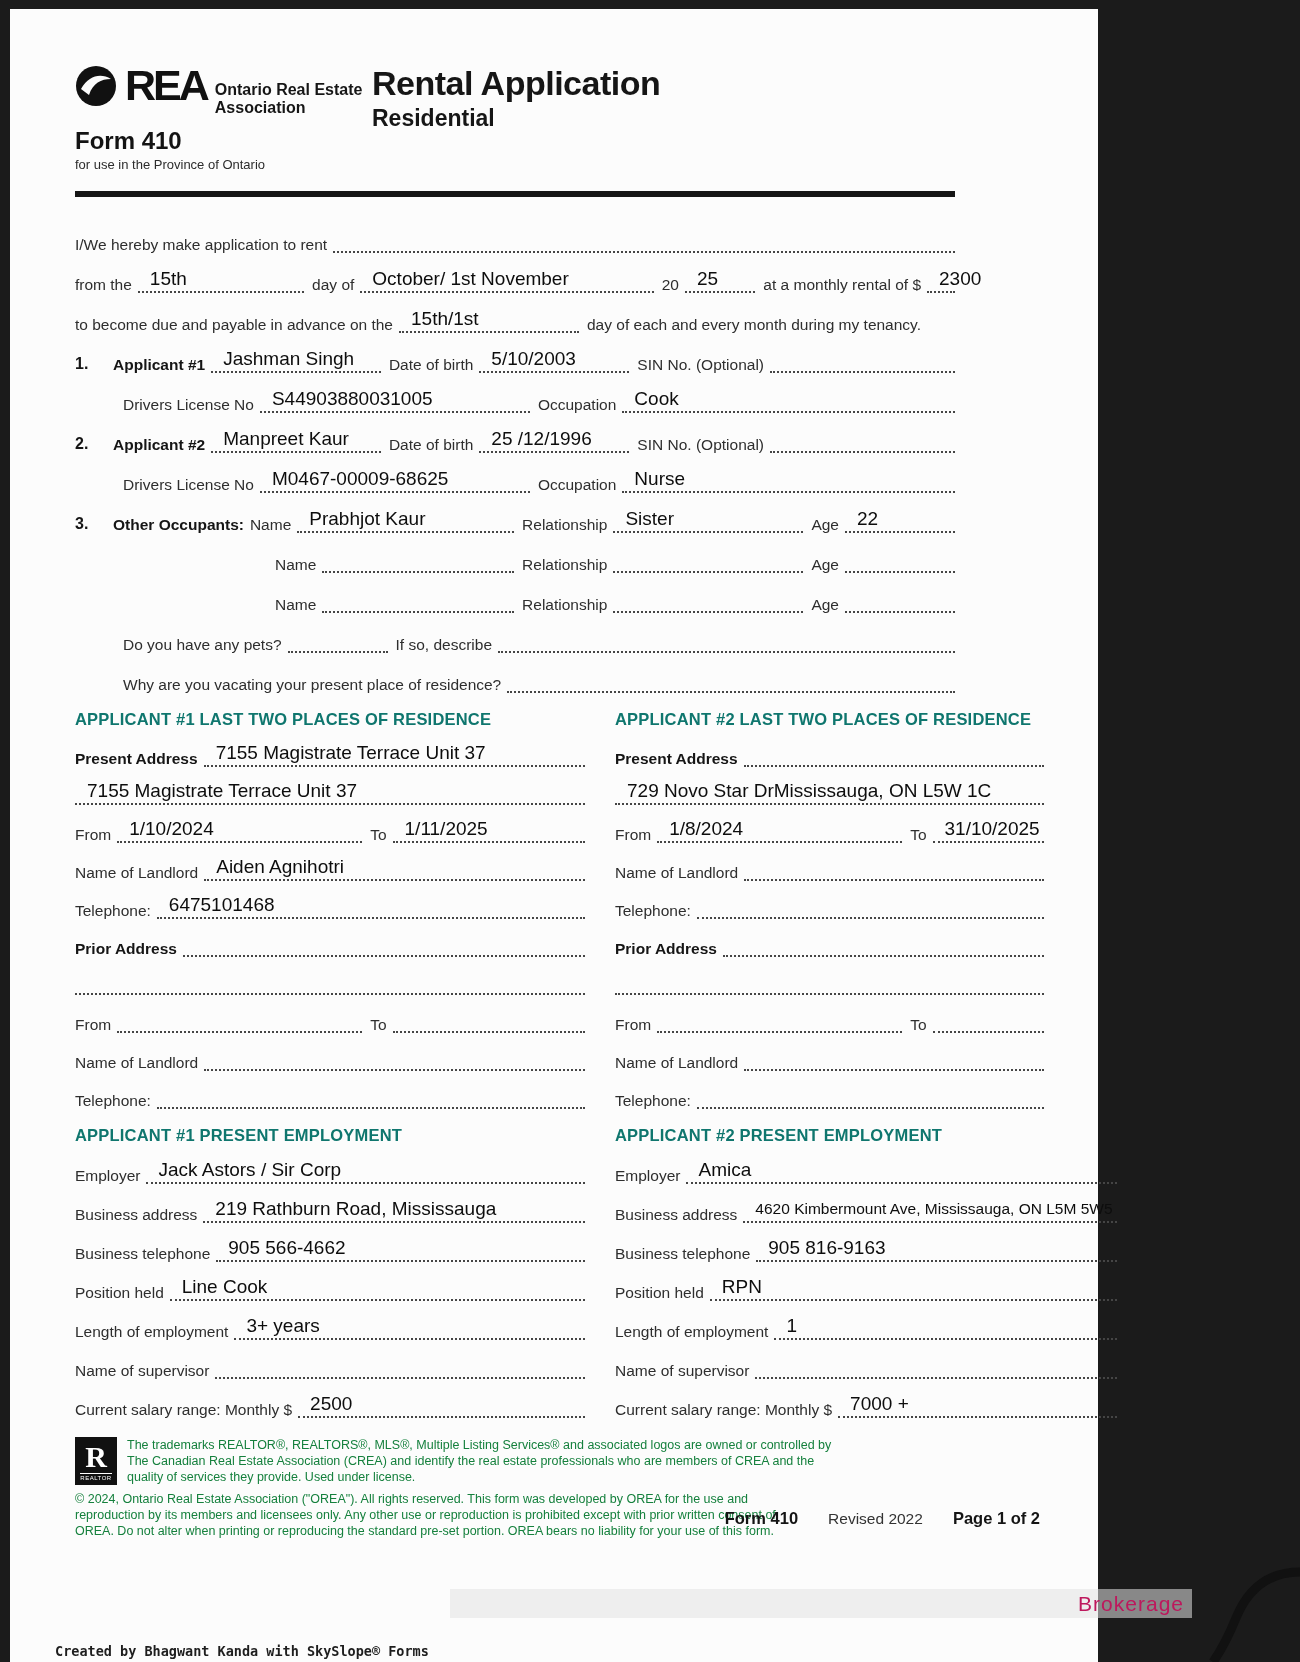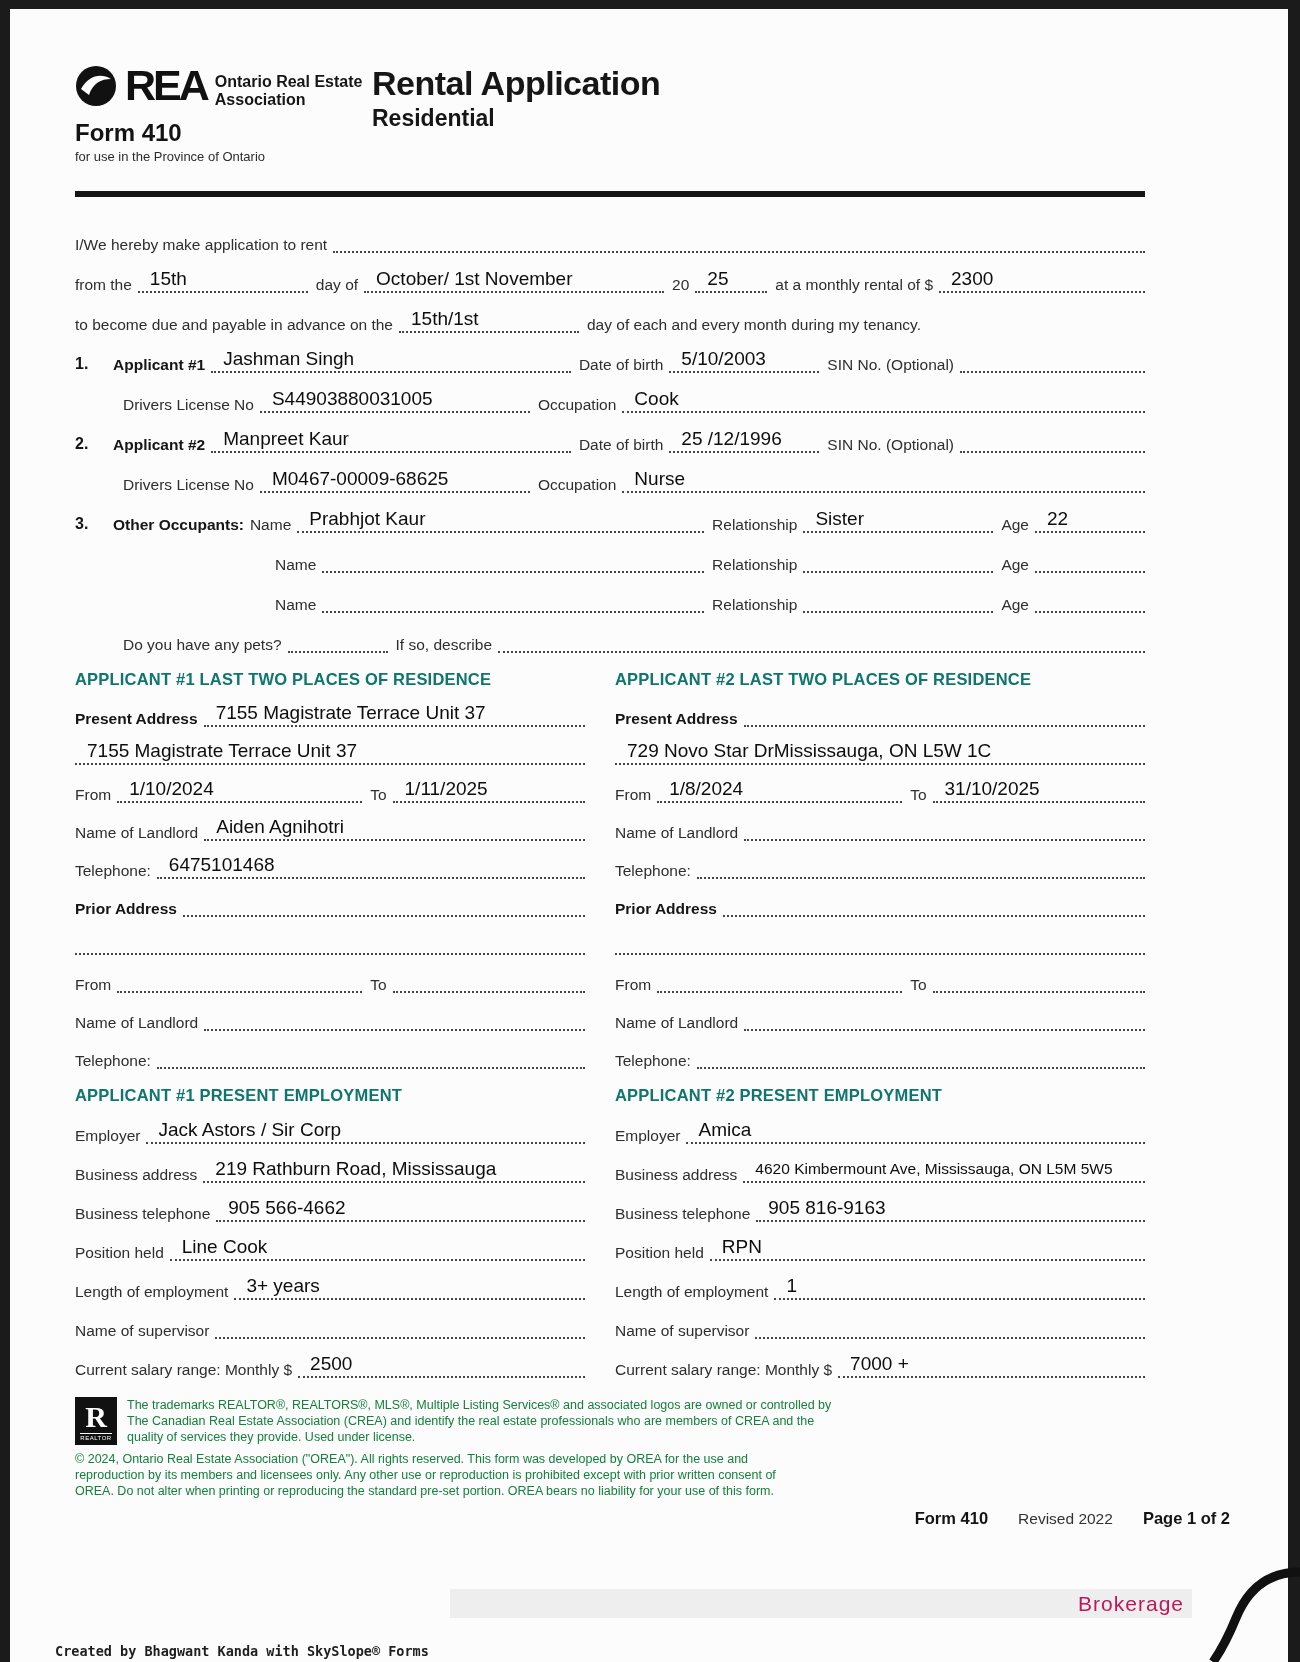--- a/index.html
+++ b/index.html
@@ -3,30 +3,30 @@
 <meta charset="utf-8">
 <style>
   html,body{margin:0;padding:0;}
   body{
     width:1300px;height:1662px;position:relative;
     background:#1b1b1b;
     font-family:"Liberation Sans", sans-serif;
     overflow:hidden;
   }
   .page{
-    position:absolute;left:10px;top:9px;width:1278px;height:1653px;
+    position:absolute;left:10px;top:9px;width:1088px;height:1653px;
     background:#fcfcfc;color:#1f1f1f;
   }
   .content{padding:0 143px 0 65px;}
   
   .header{position:relative;margin-top:56px;height:118px;}
   .logo-row{display:flex;align-items:flex-start;gap:8px;}
   .orea-mark{display:flex;align-items:center;}
   .orea-rea{font-weight:bold;font-size:43px;letter-spacing:-3px;line-height:40px;color:#111;}
-  .logo-caption{font-weight:bold;font-size:16px;line-height:18px;color:#161616;margin-top:8px;}
+  .logo-caption{font-weight:bold;font-size:16px;line-height:18px;color:#161616;margin-top:16px;}
   .form-no{font-weight:bold;font-size:24px;margin-top:10px;color:#131313;}
   .form-usage{font-size:13px;color:#2c2c2c;margin-top:2px;}
   .title-block{position:absolute;left:282px;top:0;margin-left:15px;}
   .title{font-weight:bold;font-size:34px;line-height:36px;color:#161616;letter-spacing:-0.5px;}
   .subtitle{font-weight:bold;font-size:23px;margin-top:4px;color:#161616;}
   .rule{height:6px;background:#161616;margin-top:8px;}
   
   .row{display:flex;align-items:flex-end;height:40px;}
   .r38{height:38px;} .r39{height:39px;}
   .lbl{font-size:15.5px;color:#2e2e2e;white-space:nowrap;padding-right:6px;line-height:17px;}
@@ -210,20 +210,24 @@
       <span class="lbl">Age</span>
       <span class="fill" style="width:110px"></span>
     </div>
 
     <div class="row">
       <span class="lbl indent48">Do you have any pets?</span>
       <span class="fill" style="width:100px"></span>
       <span class="lbl">If so, describe</span>
       <span class="fill flex"></span>
     </div>
+    <div class="row">
+      <span class="lbl indent48">Why are you vacating your present place of residence?</span>
+      <span class="fill flex"></span>
+    </div>
 
     <div class="cols">
       <div class="col-l">
         <div class="sec-h">APPLICANT #1 LAST TWO PLACES OF RESIDENCE</div>
         <div class="row r38">
           <span class="lbl b">Present Address</span>
           <span class="fill flex">
               <span class="val">7155 Magistrate Terrace Unit 37</span>
             </span>
         </div>

